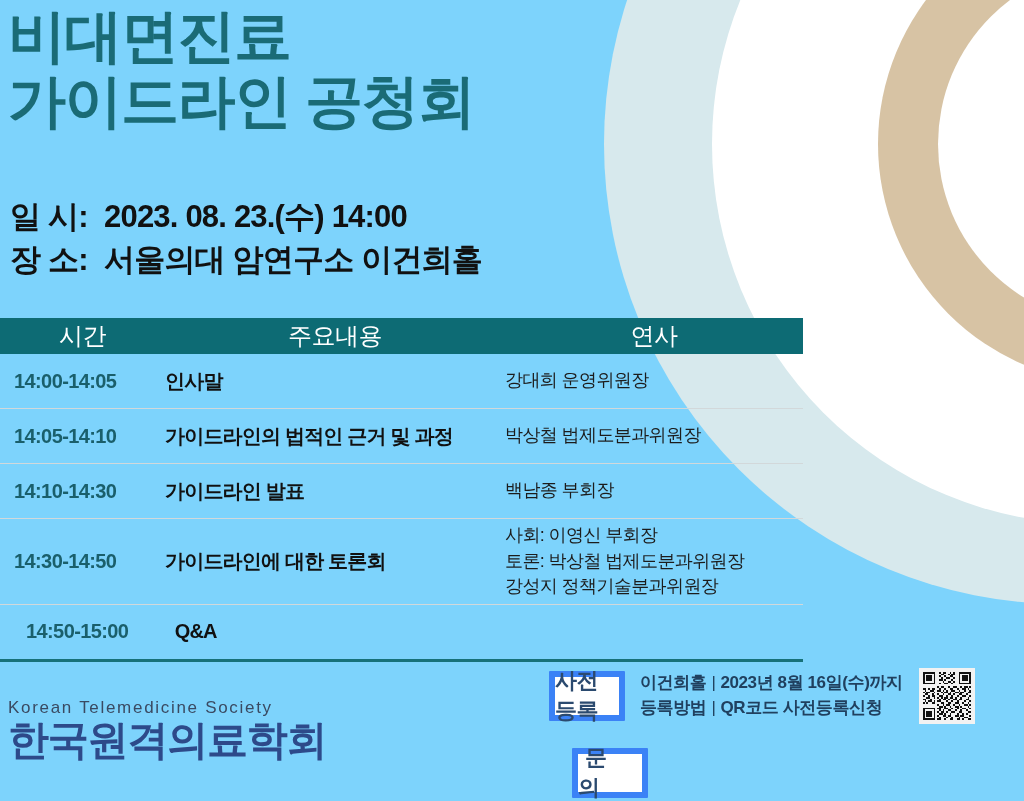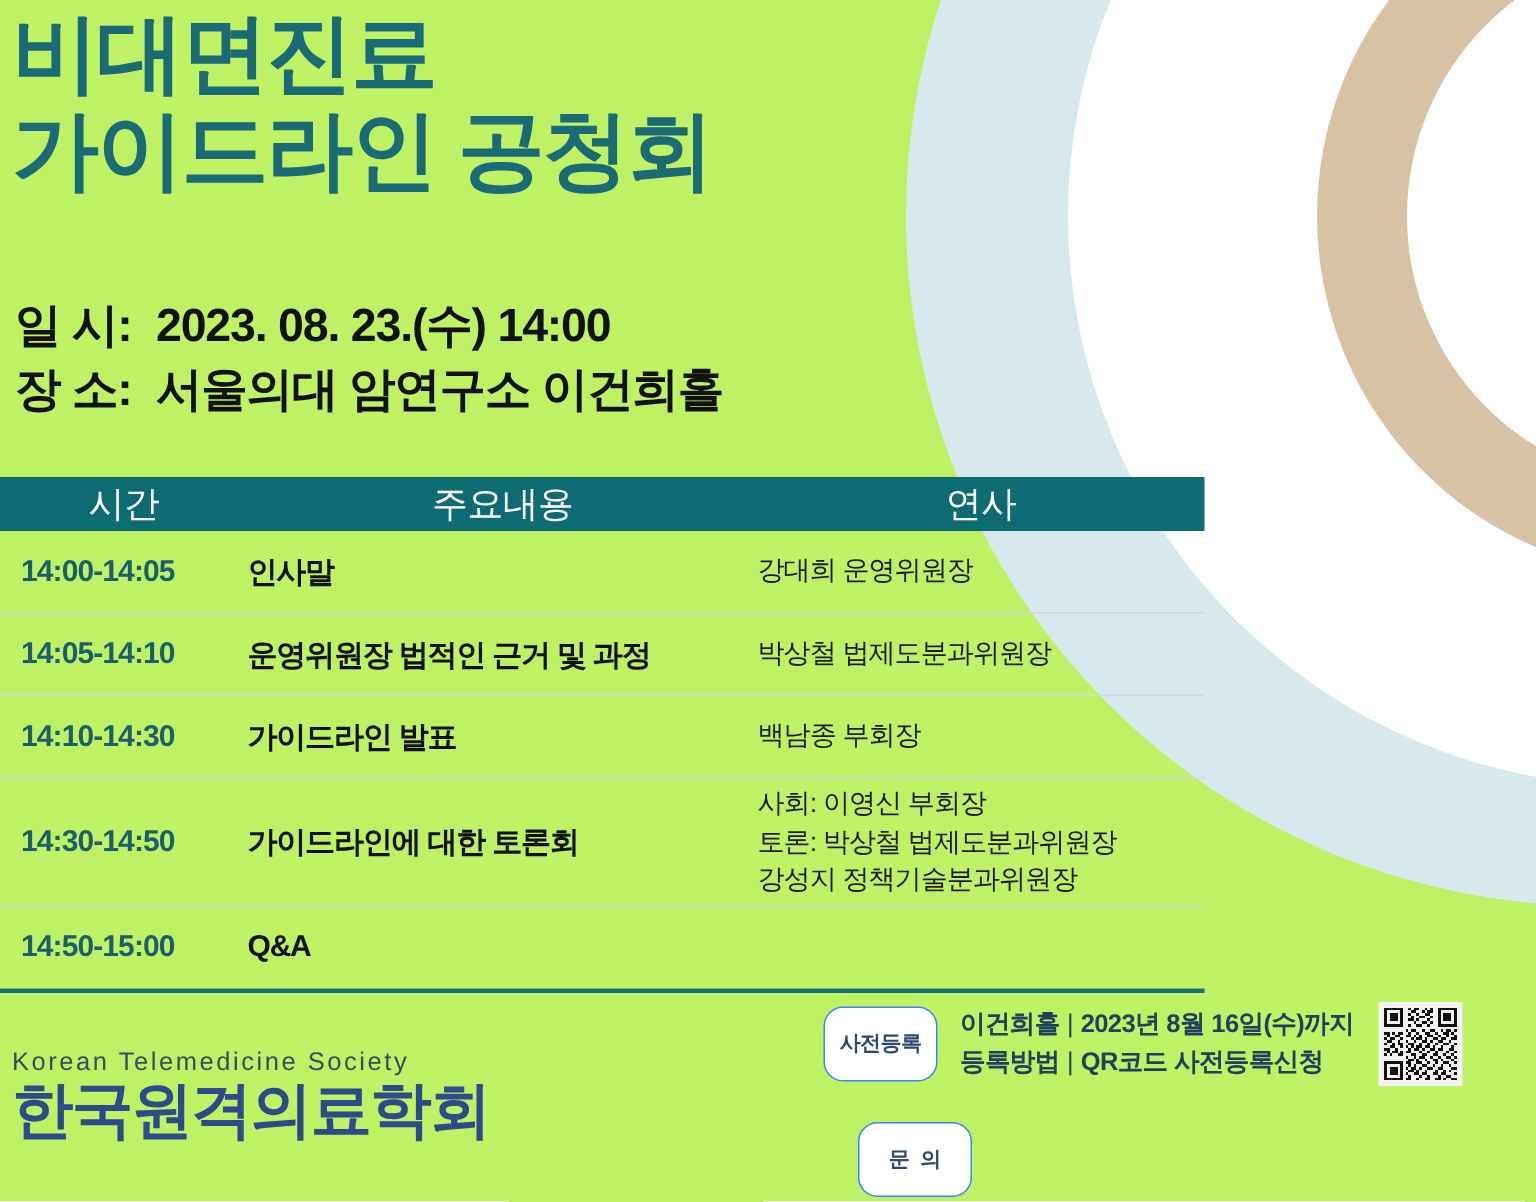--- a/index.html
+++ b/index.html
@@ -8,21 +8,21 @@
     background: #ffffff;
   }
   body {
     font-family: "Liberation Sans", "DejaVu Sans", sans-serif;
   }
   #poster {
     position: relative;
     width: 1024px;
     height: 801px;
     overflow: hidden;
-    background: #bef264;
+    background: #7dd3fc;
   }
 
   
   .arc {
     position: absolute;
     border-radius: 50%;
     pointer-events: none;
   }
   #arc-blue {
     
@@ -122,21 +122,21 @@
   .th-topic  { width: 340px; text-align: center; }
   .th-speaker{ width: 298px; text-align: center; }
 
   .trow {
     display: flex;
     align-items: center;
     border-bottom: 1px solid #d2d8da;
     min-height: 46px;
     padding: 4px 0;
   }
-  .trow:last-child { border-bottom: none; }
+  .trow:last-child { border-bottom: none; padding-left: 12px; }
 
   .td-time {
     width: 165px;
     padding-left: 14px;
     box-sizing: border-box;
     color: #1a5f6b;
     font-size: 20px;
     font-weight: bold;
     letter-spacing: -0.6px;
     white-space: nowrap;
@@ -190,28 +190,28 @@
     position: absolute;
     display: flex;
     align-items: center;
   }
   #info-register { left: 549px; top: 668px; }
   #info-contact  { left: 572px; top: 748px; }
 
   .info-chip {
     width: 76px;
     height: 50px;
-    border: 1px solid #3b82f6;
-    border-radius: 13px;
+    border: 6px solid #3b82f6;
+    border-radius: 1px;
     background: #ffffff;
     display: flex;
     align-items: center;
     justify-content: center;
     color: #2b4a6f;
-    font-size: 14px;
+    font-size: 22px;
     font-weight: bold;
     letter-spacing: -0.4px;
     box-sizing: border-box;
     flex: none;
   }
   .info-chip.spaced { letter-spacing: 7px; text-indent: 7px; }
 
   .info-text {
     margin-left: 15px;
     color: #20405f;
@@ -285,21 +285,21 @@
       </div>
 
       <div class="trow">
         <div class="td-time">14:00-14:05</div>
         <div class="td-topic">인사말</div>
         <div class="td-speaker">강대희 운영위원장</div>
       </div>
 
       <div class="trow">
         <div class="td-time">14:05-14:10</div>
-        <div class="td-topic">운영위원장 법적인 근거 및 과정</div>
+        <div class="td-topic">가이드라인의 법적인 근거 및 과정</div>
         <div class="td-speaker">박상철 법제도분과위원장</div>
       </div>
 
       <div class="trow">
         <div class="td-time">14:10-14:30</div>
         <div class="td-topic">가이드라인 발표</div>
         <div class="td-speaker">백남종 부회장</div>
       </div>
 
       <div class="trow">

